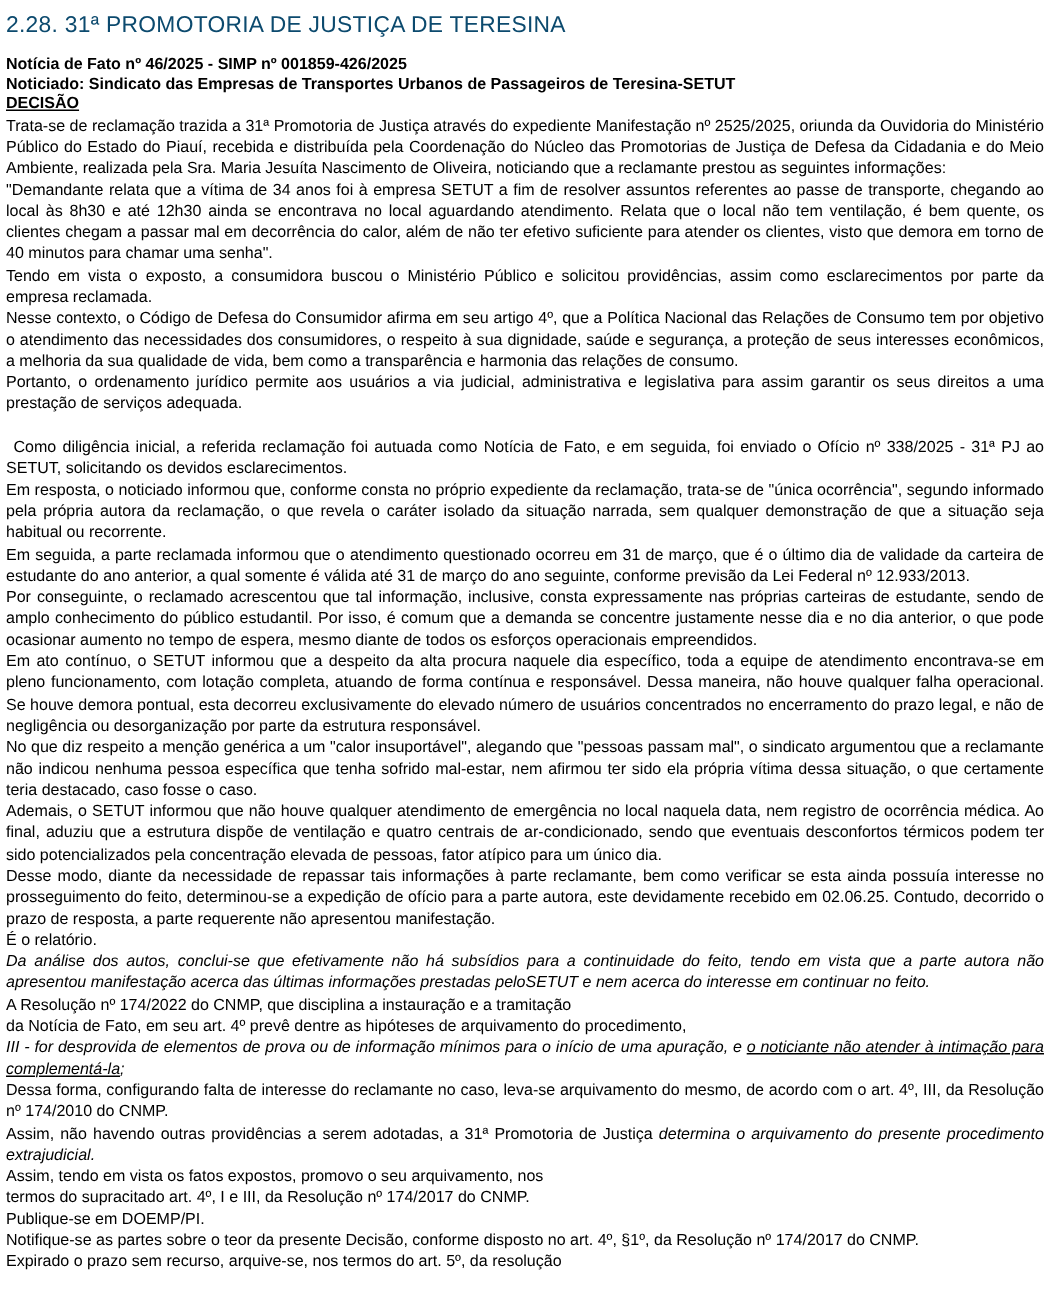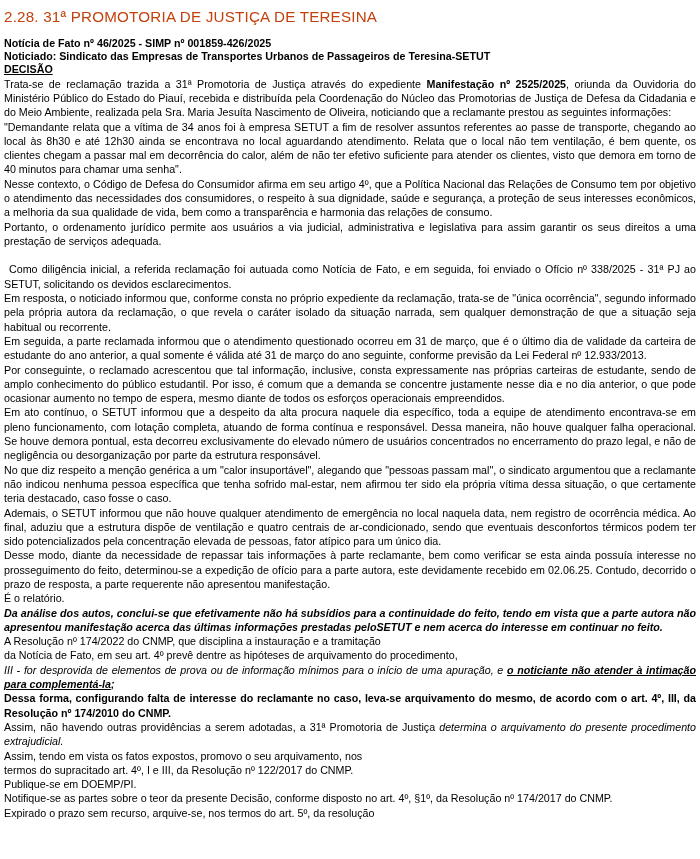--- a/index.html
+++ b/index.html
@@ -13,73 +13,74 @@
     width: 700px;
     min-height: 859px;
     box-sizing: border-box;
     padding: 5px 4px 10px 4px;
     background: #ffffff;
   }
   .section-title {
     font-size: 15.2px;
     font-weight: 400;
     letter-spacing: 0.2px;
-    color: #c2410c;
+    color: #0c4a6e;
     margin: 3px 0 12px 0;
   }
   .case-header .hline {
     font-size: 10.7px;
     font-weight: 700;
     line-height: 13.2px;
     margin: 0;
   }
   .body-text .para {
     font-size: 10.7px;
     line-height: 14.3px;
     margin: 0;
     text-align: justify;
   }
   .para.blank { min-height: 14.3px; }
   .para.indent { text-indent: 5px; }
-  .r-b { font-weight: 700; }
+  .r-b { font-weight: 400; }
   .r-i { font-style: italic; }
   .r-u { text-decoration: underline; }
 </style>
 </head>
 <body>
 
 <div class="doc">
   <h1 class="section-title">2.28. 31ª PROMOTORIA DE JUSTIÇA DE TERESINA</h1>
 
   <div class="case-header" id="case-header">
       <p class="hline">Notícia de Fato nº 46/2025 - SIMP nº 001859-426/2025</p>
       <p class="hline">Noticiado: Sindicato das Empresas de Transportes Urbanos de Passageiros de Teresina-SETUT</p>
       <p class="hline r-u">DECISÃO</p>
     </div>
 
   <div class="body-text" id="document-body">
       <p class="para"><span>Trata-se de reclamação trazida a 31ª Promotoria de Justiça através do expediente </span><span class="r-b">Manifestação nº 2525/2025</span><span>, oriunda da Ouvidoria do Ministério Público do Estado do Piauí, recebida e distribuída pela Coordenação do Núcleo das Promotorias de Justiça de Defesa da Cidadania e do Meio Ambiente, realizada pela Sra. Maria Jesuíta Nascimento de Oliveira, noticiando que a reclamante prestou as seguintes informações:</span></p>
       <p class="para"><span>"Demandante relata que a vítima de 34 anos foi à empresa SETUT a fim de resolver assuntos referentes ao passe de transporte, chegando ao local às 8h30 e até 12h30 ainda se encontrava no local aguardando atendimento. Relata que o local não tem ventilação, é bem quente, os clientes chegam a passar mal em decorrência do calor, além de não ter efetivo suficiente para atender os clientes, visto que demora em torno de 40 minutos para chamar uma senha".</span></p>
+      <p class="para"><span>Tendo em vista o exposto, a consumidora buscou o Ministério Público e solicitou providências, assim como esclarecimentos por parte da empresa reclamada.</span></p>
       <p class="para"><span>Nesse contexto, o Código de Defesa do Consumidor afirma em seu artigo 4º, que a Política Nacional das Relações de Consumo tem por objetivo o atendimento das necessidades dos consumidores, o respeito à sua dignidade, saúde e segurança, a proteção de seus interesses econômicos, a melhoria da sua qualidade de vida, bem como a transparência e harmonia das relações de consumo.</span></p>
       <p class="para"><span>Portanto, o ordenamento jurídico permite aos usuários a via judicial, administrativa e legislativa para assim garantir os seus direitos a uma prestação de serviços adequada.</span></p>
       <p class="para blank"></p>
       <p class="para indent"><span>Como diligência inicial, a referida reclamação foi autuada como Notícia de Fato, e em seguida, foi enviado o Ofício nº 338/2025 - 31ª PJ ao SETUT, solicitando os devidos esclarecimentos.</span></p>
       <p class="para"><span>Em resposta, o noticiado informou que, conforme consta no próprio expediente da reclamação, trata-se de "única ocorrência", segundo informado pela própria autora da reclamação, o que revela o caráter isolado da situação narrada, sem qualquer demonstração de que a situação seja habitual ou recorrente.</span></p>
       <p class="para"><span>Em seguida, a parte reclamada informou que o atendimento questionado ocorreu em 31 de março, que é o último dia de validade da carteira de estudante do ano anterior, a qual somente é válida até 31 de março do ano seguinte, conforme previsão da Lei Federal nº 12.933/2013.</span></p>
       <p class="para"><span>Por conseguinte, o reclamado acrescentou que tal informação, inclusive, consta expressamente nas próprias carteiras de estudante, sendo de amplo conhecimento do público estudantil. Por isso, é comum que a demanda se concentre justamente nesse dia e no dia anterior, o que pode ocasionar aumento no tempo de espera, mesmo diante de todos os esforços operacionais empreendidos.</span></p>
       <p class="para"><span>Em ato contínuo, o SETUT informou que a despeito da alta procura naquele dia específico, toda a equipe de atendimento encontrava-se em pleno funcionamento, com lotação completa, atuando de forma contínua e responsável. Dessa maneira, não houve qualquer falha operacional. Se houve demora pontual, esta decorreu exclusivamente do elevado número de usuários concentrados no encerramento do prazo legal, e não de negligência ou desorganização por parte da estrutura responsável.</span></p>
       <p class="para"><span>No que diz respeito a menção genérica a um "calor insuportável", alegando que "pessoas passam mal", o sindicato argumentou que a reclamante não indicou nenhuma pessoa específica que tenha sofrido mal-estar, nem afirmou ter sido ela própria vítima dessa situação, o que certamente teria destacado, caso fosse o caso.</span></p>
       <p class="para"><span>Ademais, o SETUT informou que não houve qualquer atendimento de emergência no local naquela data, nem registro de ocorrência médica. Ao final, aduziu que a estrutura dispõe de ventilação e quatro centrais de ar-condicionado, sendo que eventuais desconfortos térmicos podem ter sido potencializados pela concentração elevada de pessoas, fator atípico para um único dia.</span></p>
       <p class="para"><span>Desse modo, diante da necessidade de repassar tais informações à parte reclamante, bem como verificar se esta ainda possuía interesse no prosseguimento do feito, determinou-se a expedição de ofício para a parte autora, este devidamente recebido em 02.06.25. Contudo, decorrido o prazo de resposta, a parte requerente não apresentou manifestação.</span></p>
       <p class="para"><span>É o relatório.</span></p>
       <p class="para"><span class="r-b r-i">Da análise dos autos, conclui-se que efetivamente não há subsídios para a continuidade do feito, tendo em vista que a parte autora não apresentou manifestação acerca das últimas informações prestadas peloSETUT e nem acerca do interesse em continuar no feito.</span></p>
       <p class="para"><span>A Resolução nº 174/2022 do CNMP, que disciplina a instauração e a tramitação</span></p>
       <p class="para"><span>da Notícia de Fato, em seu art. 4º prevê dentre as hipóteses de arquivamento do procedimento,</span></p>
       <p class="para"><span class="r-i">III - for desprovida de elementos de prova ou de informação mínimos para o início de uma apuração, e </span><span class="r-b r-i r-u">o noticiante não atender à intimação para complementá-la</span><span class="r-b r-i">;</span></p>
       <p class="para"><span class="r-b">Dessa forma, configurando falta de interesse do reclamante no caso, leva-se arquivamento do mesmo, de acordo com o art. 4º, III, da Resolução nº 174/2010 do CNMP.</span></p>
       <p class="para"><span>Assim, não havendo outras providências a serem adotadas, a 31ª Promotoria de Justiça </span><span class="r-i">determina o arquivamento do presente procedimento extrajudicial.</span></p>
       <p class="para"><span>Assim, tendo em vista os fatos expostos, promovo o seu arquivamento, nos</span></p>
-      <p class="para"><span>termos do supracitado art. 4º, I e III, da Resolução nº 122/2017 do CNMP.</span></p>
+      <p class="para"><span>termos do supracitado art. 4º, I e III, da Resolução nº 174/2017 do CNMP.</span></p>
       <p class="para"><span>Publique-se em DOEMP/PI.</span></p>
       <p class="para"><span>Notifique-se as partes sobre o teor da presente Decisão, conforme disposto no art. 4º, §1º, da Resolução nº 174/2017 do CNMP.</span></p>
       <p class="para"><span>Expirado o prazo sem recurso, arquive-se, nos termos do art. 5º, da resolução</span></p>
     </div>
 </div>
 
 </body></html>

